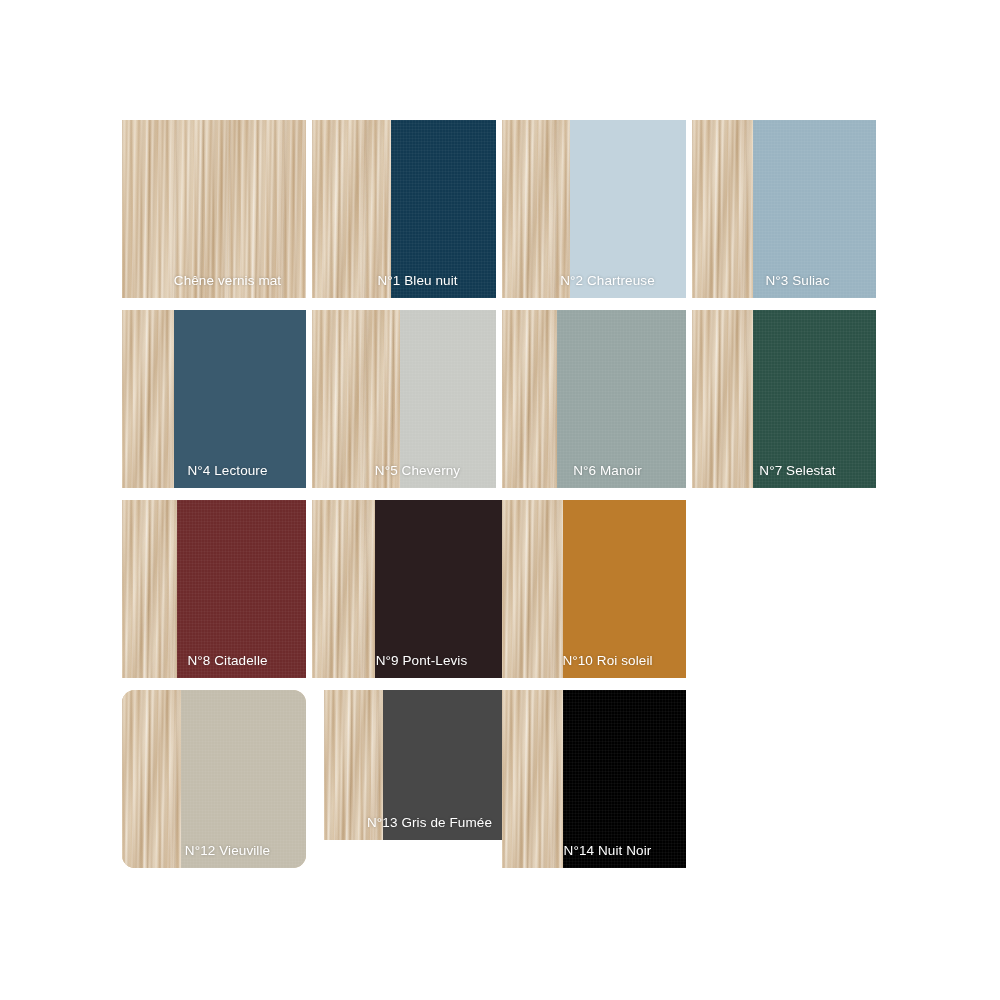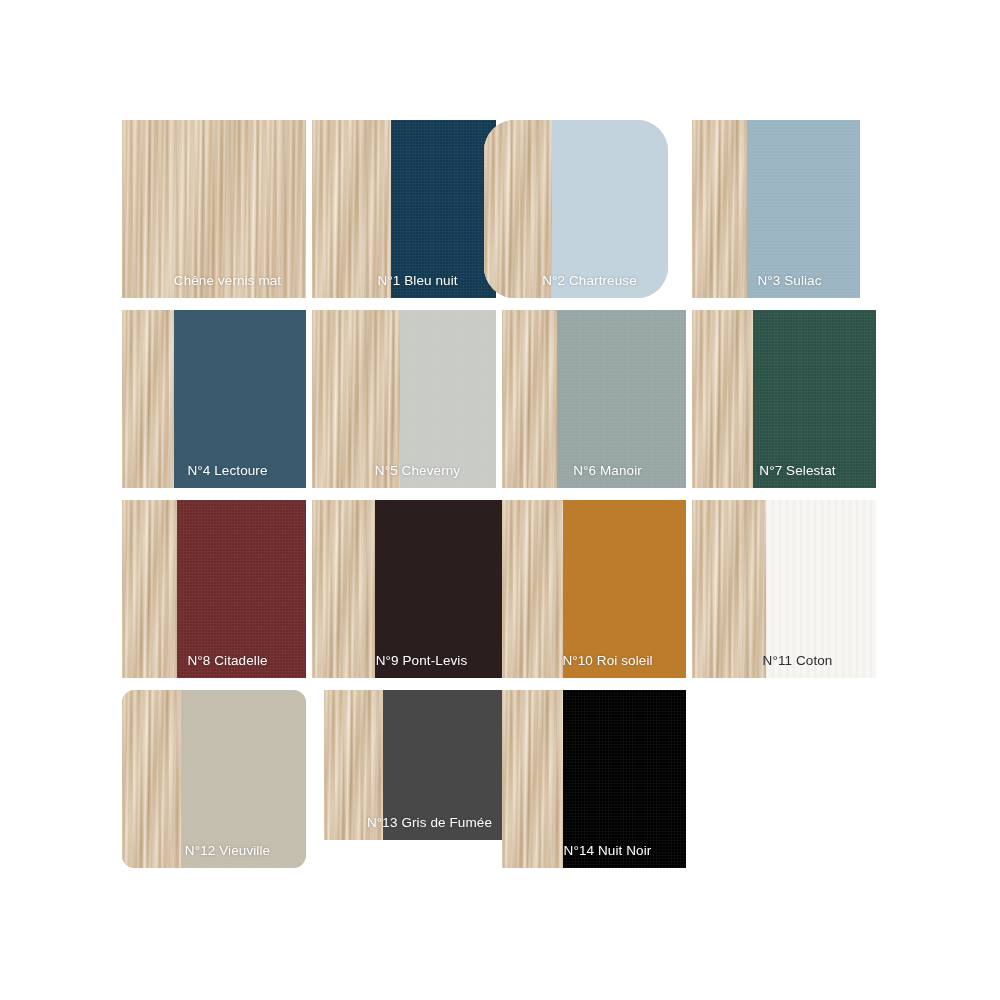--- a/index.html
+++ b/index.html
@@ -94,26 +94,26 @@
 <div id="board">
     <div class="swatch" style="left: 122px; top: 120px; width: 184px; height: 178px;">
       <div class="wood" style="width: 100%;"></div>
       <div class="caption">Chêne vernis mat</div>
     </div>
     <div class="swatch" style="left: 312px; top: 120px; width: 184px; height: 178px;">
       <div class="wood" style="width: 43%;"></div>
       <div class="paint tex" style="width: 57%; background-color: rgb(18, 58, 82);"></div>
       <div class="caption">N°1 Bleu nuit</div>
     </div>
-    <div class="swatch" style="left: 484px; top: 120px; width: 184px; height: 178px; border-radius: 31px;">
+    <div class="swatch" style="left: 502px; top: 120px; width: 184px; height: 178px;">
       <div class="wood" style="width: 37%;"></div>
       <div class="paint" style="width: 63%; background-color: rgb(194, 211, 221);"></div>
       <div class="caption">N°2 Chartreuse</div>
     </div>
-    <div class="swatch" style="left: 692px; top: 120px; width: 168px; height: 178px;">
+    <div class="swatch" style="left: 692px; top: 120px; width: 184px; height: 178px;">
       <div class="wood" style="width: 33%;"></div>
       <div class="paint tex" style="width: 67%; background-color: rgb(154, 180, 194);"></div>
       <div class="caption">N°3 Suliac</div>
     </div>
     <div class="swatch" style="left: 122px; top: 310px; width: 184px; height: 178px;">
       <div class="wood" style="width: 28%;"></div>
       <div class="paint" style="width: 72%; background-color: rgb(58, 90, 110);"></div>
       <div class="caption">N°4 Lectoure</div>
     </div>
     <div class="swatch" style="left: 312px; top: 310px; width: 184px; height: 178px;">
@@ -139,25 +139,20 @@
     <div class="swatch" style="left: 312px; top: 500px; width: 184px; height: 178px; padding-left: 8px;">
       <div class="wood" style="width: 33%;"></div>
       <div class="paint" style="width: 67%; background-color: rgb(43, 30, 31);"></div>
       <div class="caption">N°9 Pont-Levis</div>
     </div>
     <div class="swatch" style="left: 502px; top: 500px; width: 184px; height: 178px;">
       <div class="wood" style="width: 33%;"></div>
       <div class="paint" style="width: 67%; background-color: rgb(188, 124, 44);"></div>
       <div class="caption">N°10 Roi soleil</div>
     </div>
-    <div class="swatch" style="left: 692px; top: 500px; width: 184px; height: 178px;">
-      <div class="wood" style="width: 40%;"></div>
-      <div class="paint ribbed" style="width: 60%; background-color: rgb(247, 246, 242);"></div>
-      <div class="caption dark">N°11 Coton</div>
-    </div>
     <div class="swatch" style="left: 122px; top: 690px; width: 184px; height: 178px; border-radius: 13px;">
       <div class="wood" style="width: 32%;"></div>
       <div class="paint tex" style="width: 68%; background-color: rgb(195, 189, 173);"></div>
       <div class="caption">N°12 Vieuville</div>
     </div>
     <div class="swatch" style="left: 324px; top: 690px; width: 184px; height: 150px;">
       <div class="wood" style="width: 32%;"></div>
       <div class="paint" style="width: 68%; background-color: rgb(72, 72, 72);"></div>
       <div class="caption">N°13 Gris de Fumée</div>
     </div>

